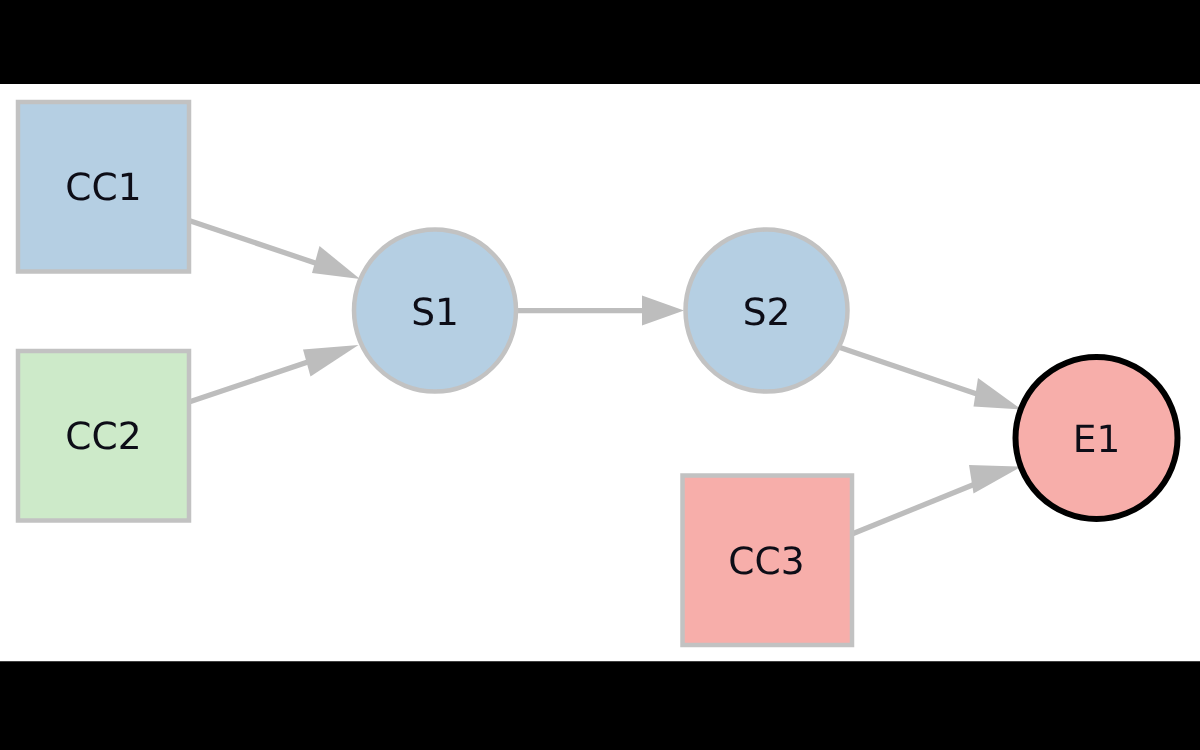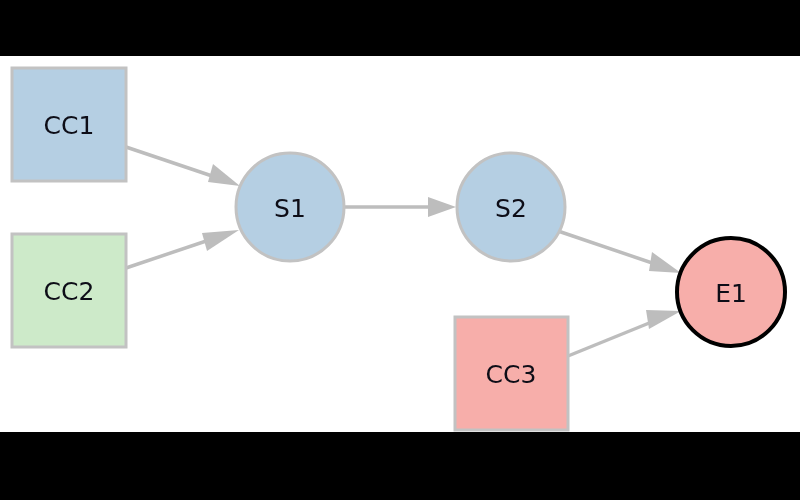--- a/index.html
+++ b/index.html
@@ -3,21 +3,21 @@
 <meta charset="utf-8">
 <style>
   html, body {
     margin: 0;
     padding: 0;
     background: #000000;
   }
   #screen {
     position: relative;
     width: 800px;
-    height: 432px;
+    height: 500px;
     background: #000000;
     overflow: hidden;
     font-family: "DejaVu Sans", sans-serif;
   }
   #canvas-area {
     position: absolute;
     left: 0;
     top: 56px;
     width: 800px;
     height: 385px;

